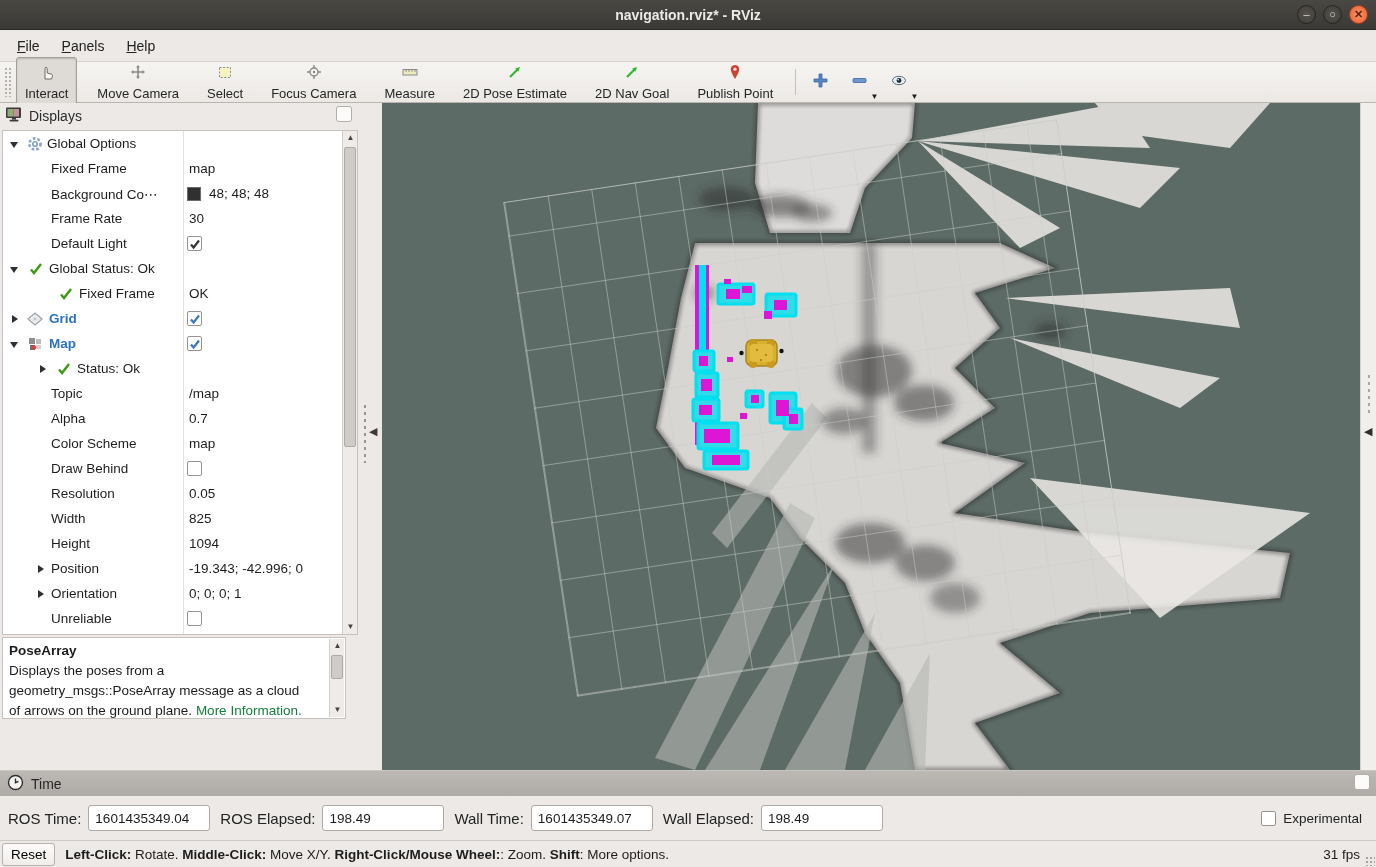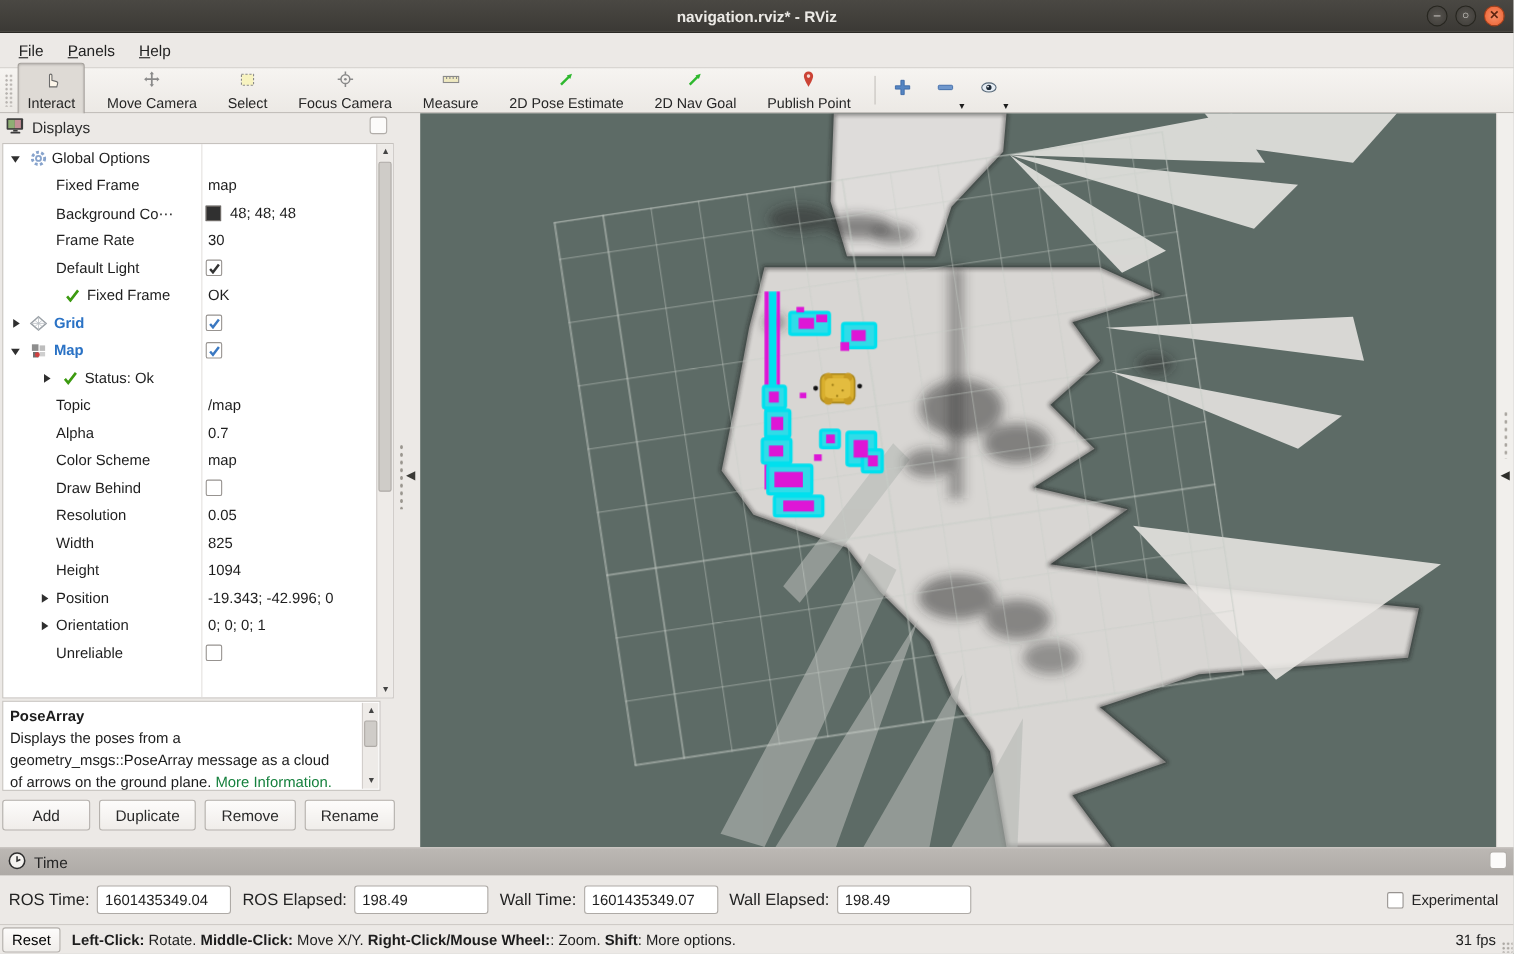--- a/index.html
+++ b/index.html
@@ -305,20 +305,33 @@
         <span class="tr-el tr-label" style="left:48px">Default Light</span>
         <span class="tr-el" style="left:184px">
             <span class="cb">
               <svg width="12" height="12">
                 <path d="M2 6.5l2.6 3L10 2.5" fill="none" stroke="#333" stroke-width="2.2"></path>
               </svg>
             </span>
           </span>
       </div>
 
+      <div class="tree-row">
+        <span class="tr-el" style="left:6px">
+            <svg width="10" height="10">
+              <polygon points="1,3 9,3 5,9" fill="#2f2f2f"></polygon>
+            </svg>
+          </span>
+        <span class="tr-el" style="left:26px">
+            <svg width="14" height="13">
+              <path d="M2 7.5l3 3.5L12 2" fill="none" stroke="#3c9a10" stroke-width="2.4"></path>
+            </svg>
+          </span>
+        <span class="tr-el tr-label" style="left:46px">Global Status: Ok</span>
+      </div>
 
       <div class="tree-row">
         <span class="tr-el" style="left:56px">
             <svg width="14" height="13">
               <path d="M2 7.5l3 3.5L12 2" fill="none" stroke="#3c9a10" stroke-width="2.4"></path>
             </svg>
           </span>
         <span class="tr-el tr-label" style="left:76px">Fixed Frame</span>
         <span class="tr-el tr-value">OK</span>
       </div>
@@ -460,26 +473,20 @@
       <div>Displays the poses from a</div>
       <div>geometry_msgs::PoseArray message as a cloud</div>
       <div><span>of arrows on the ground plane. </span><span class="help-link">More Information.</span></div>
       <div class="vscroll" style="top:1px;bottom:1px;right:1px">
         <span class="vs-arrow" style="top:0">▲</span>
         <span class="vs-thumb" style="top:16px; height:24px"></span>
         <span class="vs-arrow" style="bottom:0">▼</span>
       </div>
     </div>
 
-    <div class="btnrow">
-      <button class="qbtn">Add</button>
-      <button class="qbtn">Duplicate</button>
-      <button class="qbtn">Remove</button>
-      <button class="qbtn">Rename</button>
-    </div>
   </div>
 
   <div class="splitter-v">
     <div class="split-dots"></div>
     <div class="split-arrow">◀</div>
   </div>
 
   <div class="viewport">
 
     <svg class="lyr1" width="978" height="667">

